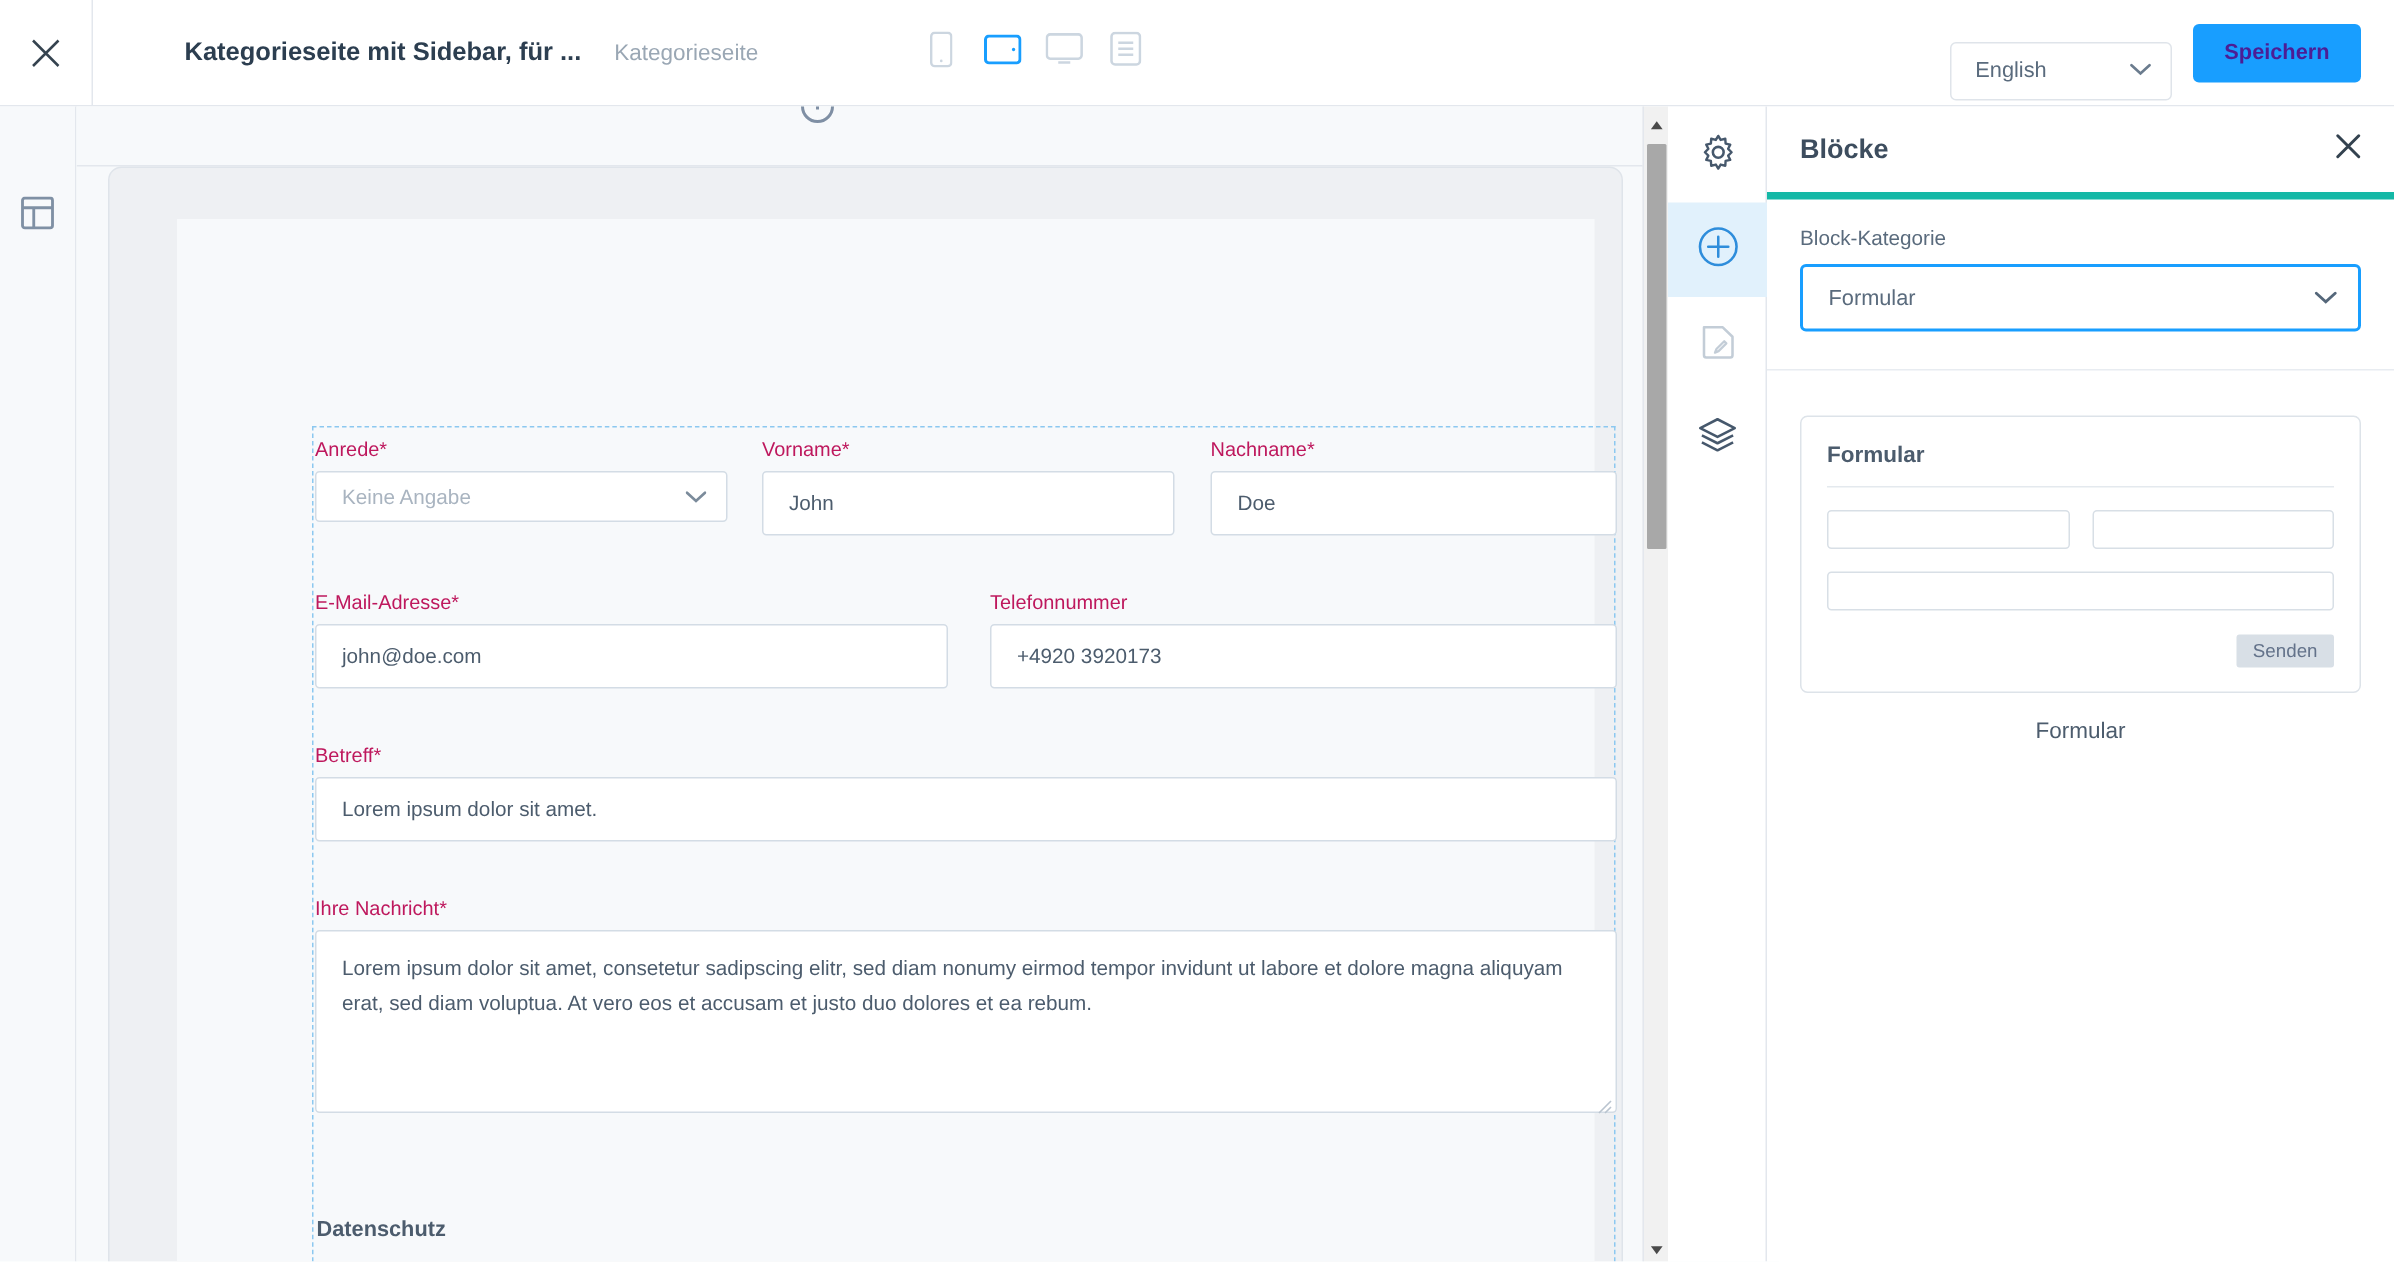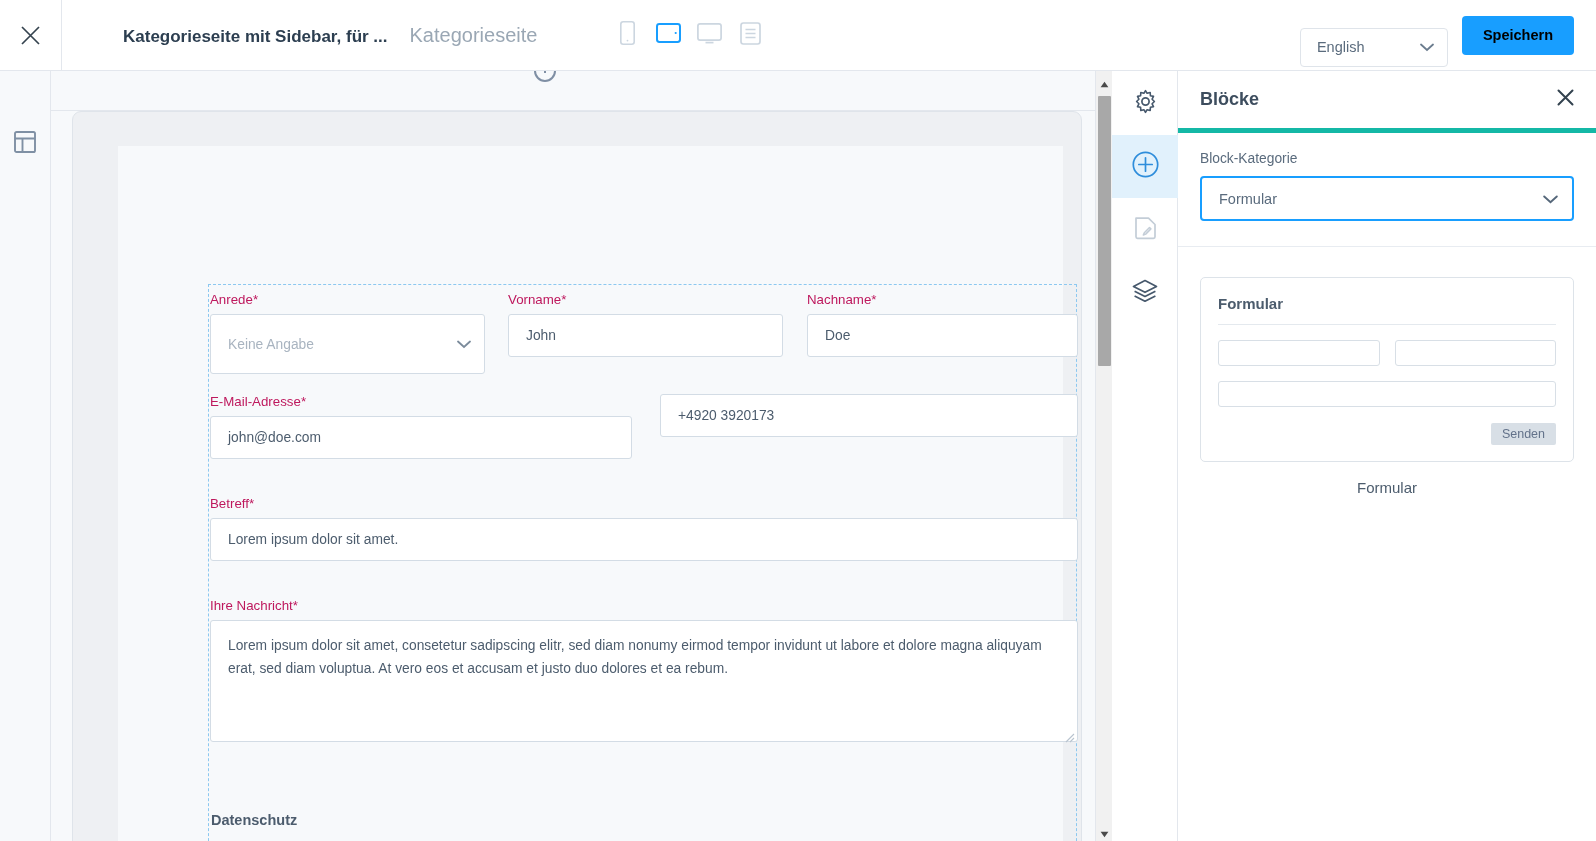--- a/index.html
+++ b/index.html
@@ -29,21 +29,21 @@
   .close-btn svg { display: block; }
   .title-area {
     display: flex; align-items: baseline;
     padding-left: 20px; gap: 22px; flex: 0 0 auto;
   }
   .doc-title {
     font-size: 17px; font-weight: bold; color: #2c3e50;
     white-space: nowrap;
   }
   .doc-subtitle {
-    font-size: 20px; color: #9aa7b4; white-space: nowrap;
+    font-size: 15px; color: #9aa7b4; white-space: nowrap;
   }
   .device-icons {
     position: absolute; left: 612px; top: 0; height: 70px;
     display: flex; align-items: center; gap: 11px;
   }
   .dev-ico {
     width: 30px; height: 30px;
     display: flex; align-items: center; justify-content: center;
     cursor: pointer;
   }
@@ -57,21 +57,21 @@
     background: #fff;
     display: flex; align-items: center; justify-content: space-between;
     padding: 0 13px 0 16px;
     font-size: 14.5px; color: #5a6b7d;
     cursor: pointer;
     margin-top: 24px;
   }
   .save-btn {
     height: 39px; padding: 0 21px;
     background: #189eff; border: none; border-radius: 4px;
-    color: #000000; font-size: 14.5px; font-weight: bold;
+    color: #4c1d95; font-size: 14.5px; font-weight: bold;
     font-family: "Liberation Sans", sans-serif;
     cursor: pointer;
     display: flex; align-items: center;
   }
 
   
   .left-rail {
     position: absolute; left: 0; top: 71px;
     width: 51px; height: 770px;
     background: #f7f9fb;
@@ -136,21 +136,21 @@
     border-radius: 3px;
     font-size: 13.8px; color: #4c5c6d;
     display: flex; align-items: center;
     padding: 0 17px;
   }
   .fld.placeholder { color: #a9b4c0; }
   .grp-anrede { position: absolute; left: 1px; top: 7px; width: 275px; }
   .grp-vorname { position: absolute; left: 299px; top: 7px; width: 275px; }
   .grp-nachname { position: absolute; left: 598px; top: 7px; width: 271px; }
   .sel-anrede {
-    height: 60px; justify-content: space-between;
+    height: 34px; justify-content: space-between;
     padding-right: 13px;
   }
   .in-h { height: 43px; }
 
   .grp-email { position: absolute; left: 1px; top: 109px; width: 422px; }
   .grp-tel   { position: absolute; left: 451px; top: 109px; width: 418px; }
 
   .grp-betreff { position: absolute; left: 1px; top: 211px; width: 868px; }
   .grp-nachricht { position: absolute; left: 1px; top: 313px; width: 868px; }
   .textarea-fld {
@@ -378,20 +378,21 @@
             <div class="fg-label">Nachname*</div>
             <div class="fld in-h">Doe</div>
           </div>
 
           <div class="grp-email">
             <div class="fg-label">E-Mail-Adresse*</div>
             <div class="fld in-h">john@doe.com</div>
           </div>
 
           <div class="grp-tel">
+            <div class="fg-label">Telefonnummer</div>
             <div class="fld in-h">+4920 3920173</div>
           </div>
 
           <div class="grp-betreff">
             <div class="fg-label">Betreff*</div>
             <div class="fld in-h">Lorem ipsum dolor sit amet.</div>
           </div>
 
           <div class="grp-nachricht">
             <div class="fg-label">Ihre Nachricht*</div>

